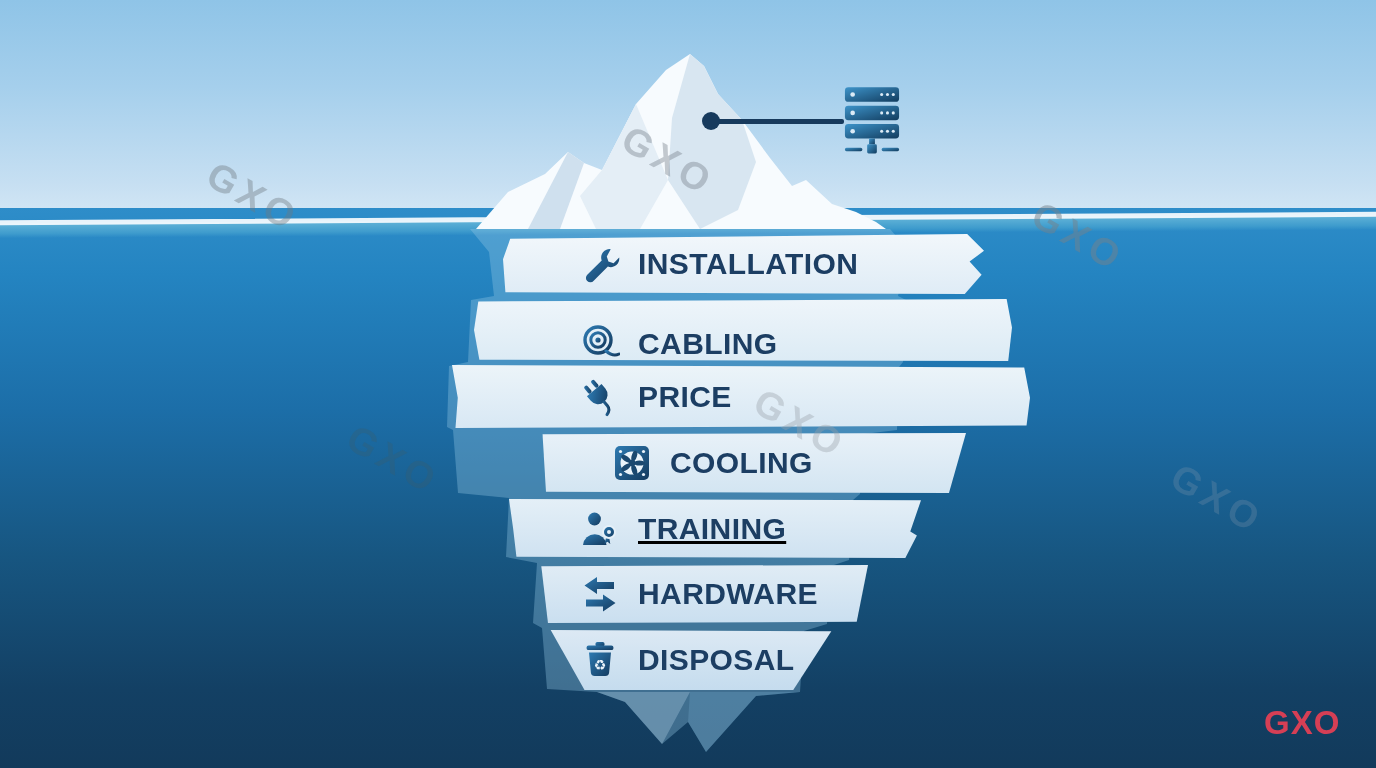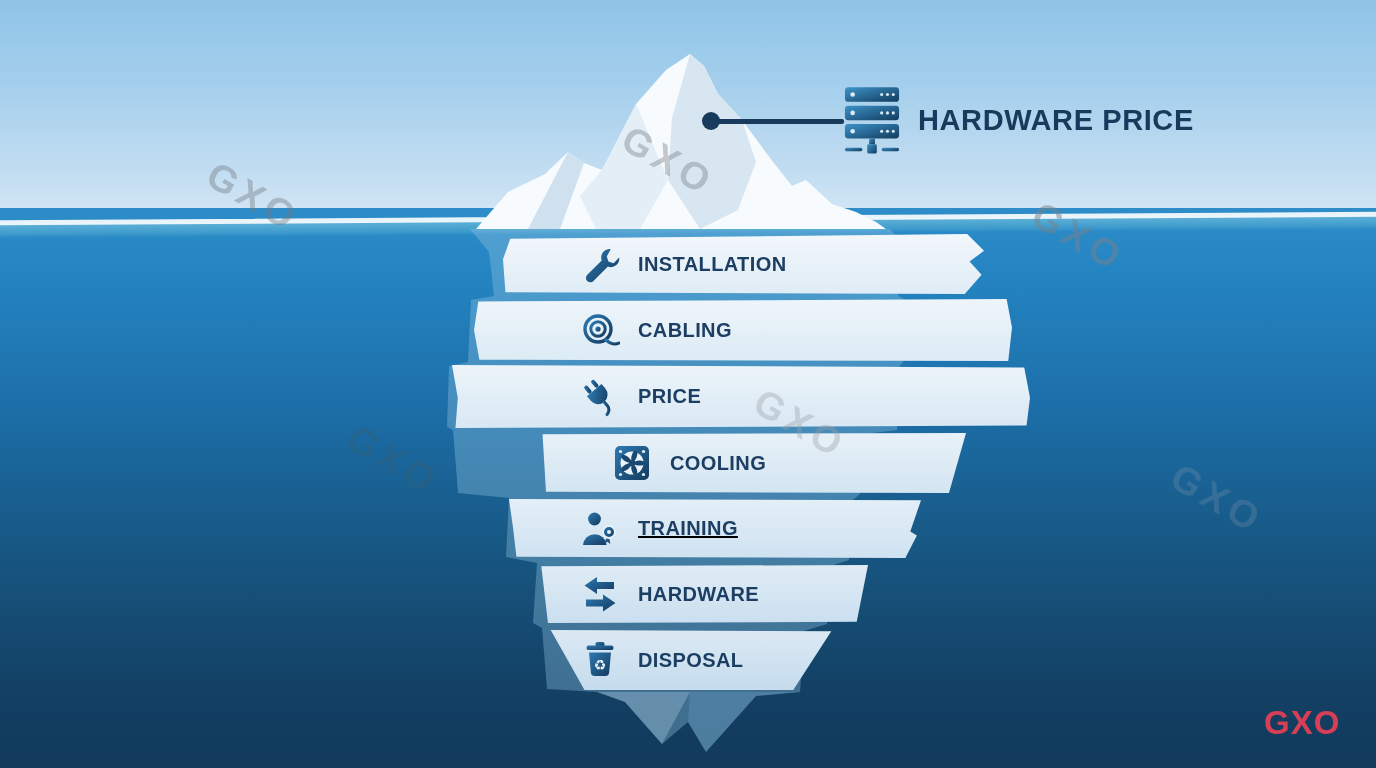--- a/index.html
+++ b/index.html
@@ -17,27 +17,27 @@
     background:linear-gradient(180deg,#63b4d8 0%,#3f9ccd 70%,rgba(47,140,199,0) 100%);
     transform:rotate(-0.35deg);transform-origin:50% 50%;}
   .waterline{position:absolute;left:-10px;top:216px;width:1400px;height:4.5px;
     background:#f2f9fd;border-radius:2px;opacity:.95;
     transform:rotate(-0.35deg);transform-origin:50% 50%;}
   
   .berg-svg{position:absolute;left:0;top:0;width:1376px;height:768px;}
   
   .band{position:absolute;display:flex;align-items:center;}
   .band .icon{width:40px;height:40px;flex:0 0 40px;margin-right:18px;}
-  .band .lbl{font-weight:bold;font-size:20px;letter-spacing:.4px;color:#1c3e63;white-space:nowrap;}
+  .band .lbl{font-weight:bold;font-size:30px;letter-spacing:.4px;color:#1c3e63;white-space:nowrap;}
   .band-1{left:503px;top:234px;width:404px;height:60px;padding-left:77px;
     background:linear-gradient(180deg,#f2f7fb,#dfecf6);
     clip-path:polygon(1.5% 8%,96.5% 0%,100% 28%,97% 46%,99.5% 68%,96% 100%,0.5% 97%,0% 42%);}
   .band-2{left:474px;top:299px;width:432px;height:62px;padding-left:106px;
     background:linear-gradient(180deg,#eef5fa,#dcebf5);
-    clip-path:polygon(0.8% 4%,99% 0%,100% 46%,99.3% 100%,1% 98%,0% 50%);}
+    clip-path:polygon(0.8% 4%,99% 0%,100% 46%,99.3% 100%,1% 98%,0% 50%);align-items:flex-end;}
   .band-3{left:452px;top:365px;width:450px;height:63px;padding-left:128px;
     background:linear-gradient(180deg,#ecf4f9,#d8e8f4);
     clip-path:polygon(0% 0%,99% 4%,100% 52%,99.4% 96%,0.6% 100%,1% 52%);}
   .band-4{left:540px;top:433px;width:354px;height:60px;padding-left:72px;
     background:linear-gradient(180deg,#e8f1f8,#d3e5f2);
     clip-path:polygon(0.6% 2%,100% 0%,96% 100%,1.4% 98%);}
   .band-5{left:509px;top:499px;width:341px;height:59px;padding-left:71px;
     background:linear-gradient(180deg,#e4eff7,#cfe2f1);
     clip-path:polygon(0% 0%,100% 2%,97.4% 55%,99% 62%,96.2% 100%,1.8% 98%,1% 50%);text-decoration:underline;}
   .band-6{left:538px;top:565px;width:290px;height:58px;padding-left:42px;
@@ -260,21 +260,20 @@
           <circle cx="52" cy="7.5" r="1.6"></circle>
         <circle cx="40" cy="26.5" r="1.6"></circle>
           <circle cx="46" cy="26.5" r="1.6"></circle>
           <circle cx="52" cy="26.5" r="1.6"></circle>
         <circle cx="40" cy="45.5" r="1.6"></circle>
           <circle cx="46" cy="45.5" r="1.6"></circle>
           <circle cx="52" cy="45.5" r="1.6"></circle>
       </g>
     </svg>
   </span>
-  <span class="hw-label">HARDWARE PRICE</span>
 
   <span class="wm wm-1">GXO</span>
   <span class="wm wm-2">GXO</span>
   <span class="wm wm-3">GXO</span>
   <span class="wm wm-4">GXO</span>
   <span class="wm wm-5">GXO</span>
   <span class="wm wm-6">GXO</span>
 
   <span class="brand">GXO</span>
 

